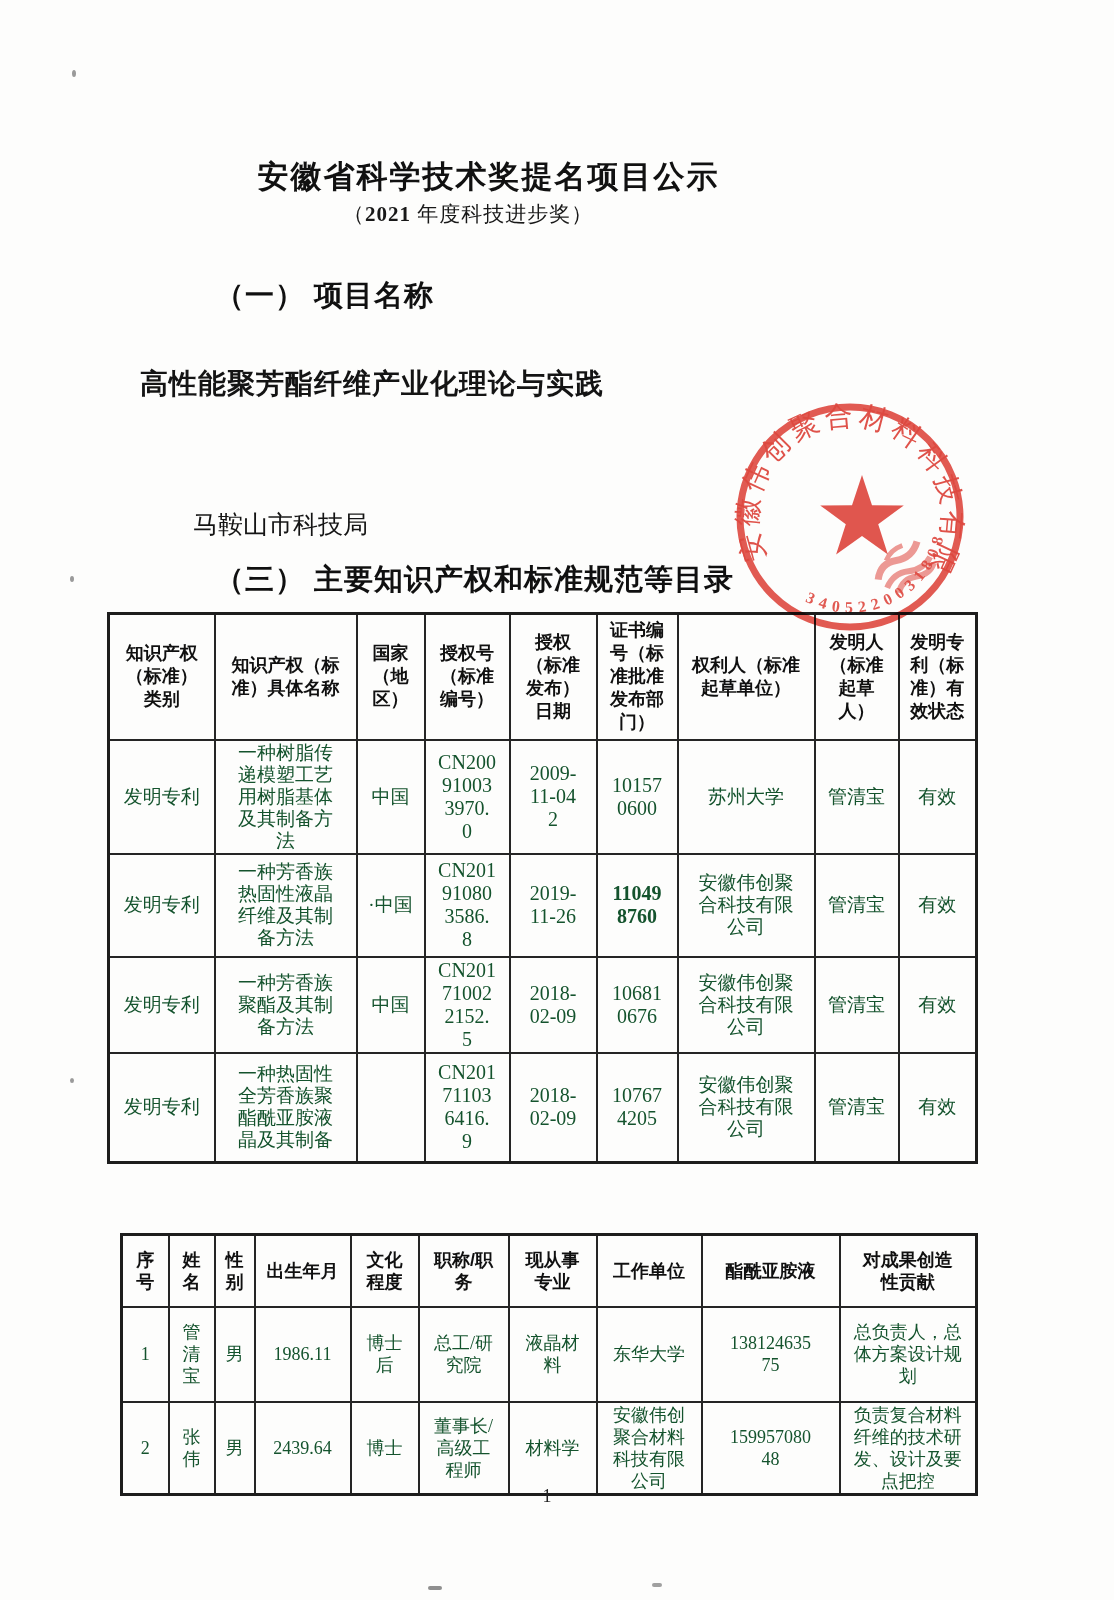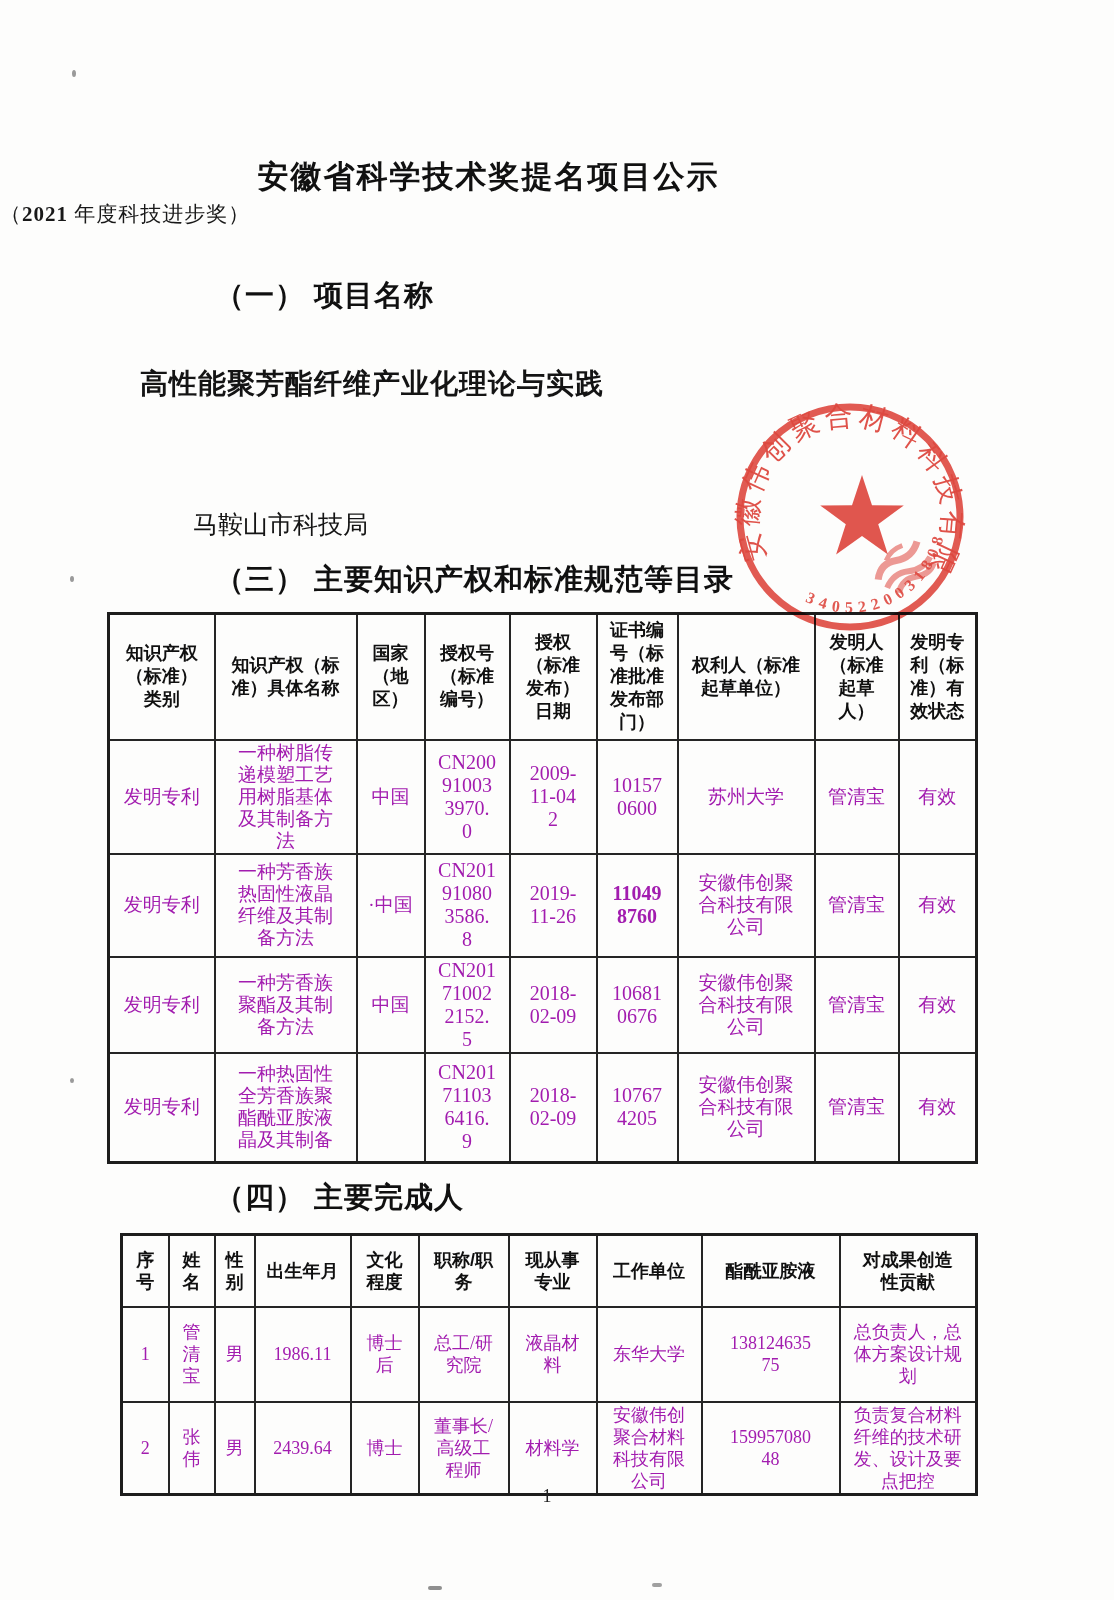--- a/index.html
+++ b/index.html
@@ -14,21 +14,21 @@
   }
   .doc-title{
     position:absolute;top:156px;left:0;width:977px;
     text-align:center;
     font-family:"Liberation Sans", sans-serif;
     font-weight:700;font-size:31px;letter-spacing:2px;
     color:#111;
   }
   .doc-subtitle{
     position:absolute;top:200px;left:0;width:936px;
-    text-align:left;font-size:21px;color:#181818;letter-spacing:1px;
+    text-align:center;font-size:21px;color:#181818;letter-spacing:1px;
   }
   .doc-subtitle .yr{font-weight:700;}
   .sec-heading{
     position:absolute;left:215px;
     font-family:"Liberation Sans", sans-serif;
     font-weight:700;font-size:29px;color:#101010;letter-spacing:1px;
     white-space:nowrap;
   }
   .body-line{
     position:absolute;color:#141414;white-space:nowrap;
@@ -45,21 +45,21 @@
     padding:1px 2px;overflow:hidden;
     white-space:pre-line;
   }
   table.doc{border:3px solid #1d1d1d;}
   th.hdr{
     font-family:"Liberation Sans", sans-serif;
     font-weight:700;font-size:18px;line-height:23px;color:#101010;
   }
   td.cell{
     font-family:"Liberation Serif", serif;
-    font-size:19px;line-height:22px;color:#a21caf;margin-left:17px;
+    font-size:19px;line-height:22px;color:#14532d;margin-left:17px;
   }
   td.cell.num{font-size:20px;line-height:23px;}
   .t2 th.hdr{font-size:18px;line-height:22px;}
   .t2 td.cell{font-size:18px;line-height:22px;}
   .pagenum{
     position:absolute;top:1486px;left:0;width:1094px;text-align:center;
     font-size:18px;color:#222;font-family:"Liberation Serif", serif;
   }
   .stamp{
     position:absolute;top:390px;left:723px;width:254px;height:254px;
@@ -213,21 +213,20 @@
 4205</td>
       <td class="cell">安徽伟创聚
 合科技有限
 公司</td>
       <td class="cell">管清宝</td>
       <td class="cell">有效</td>
     </tr>
   </tbody>
     </table>
 
-  <div class="sec-heading" style="top:1178px;">（四） 主要完成人</div>
 
   <table class="doc t2" style="top:1233px;left:120px;width:855px;">
     <colgroup>
       <col style="width:47px">
         <col style="width:46px">
         <col style="width:40px">
       <col style="width:96px">
         <col style="width:68px">
         <col style="width:90px">
       <col style="width:88px">

